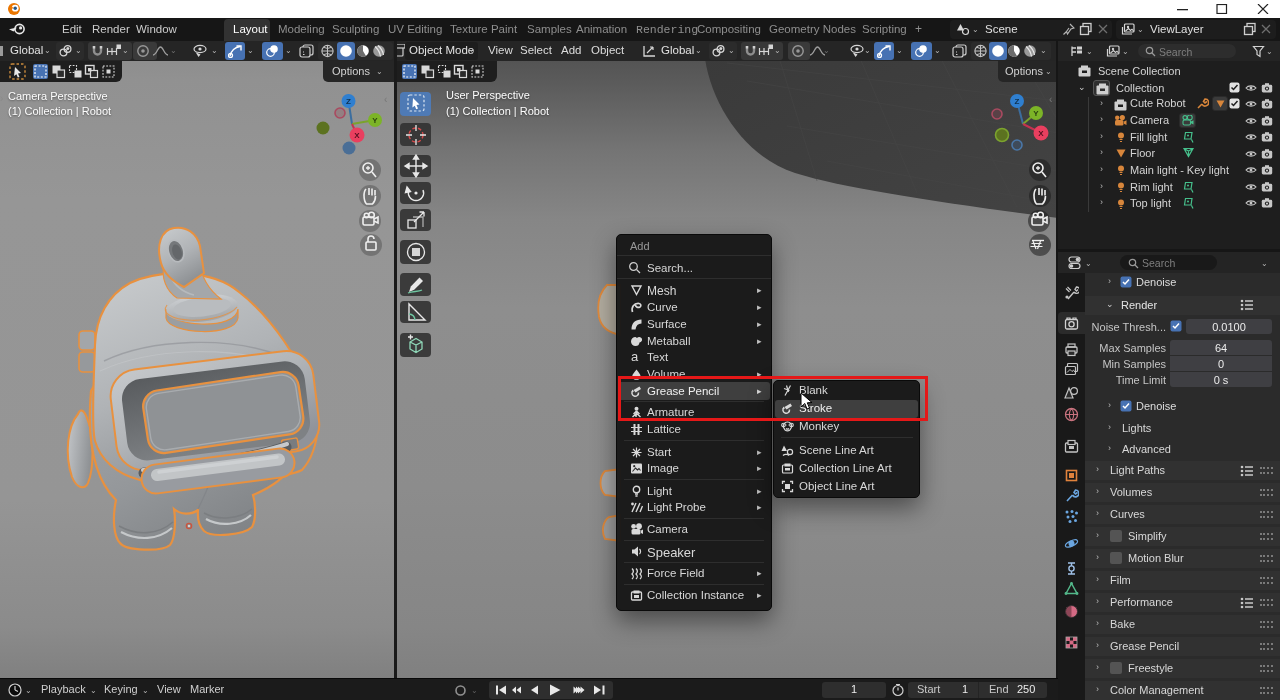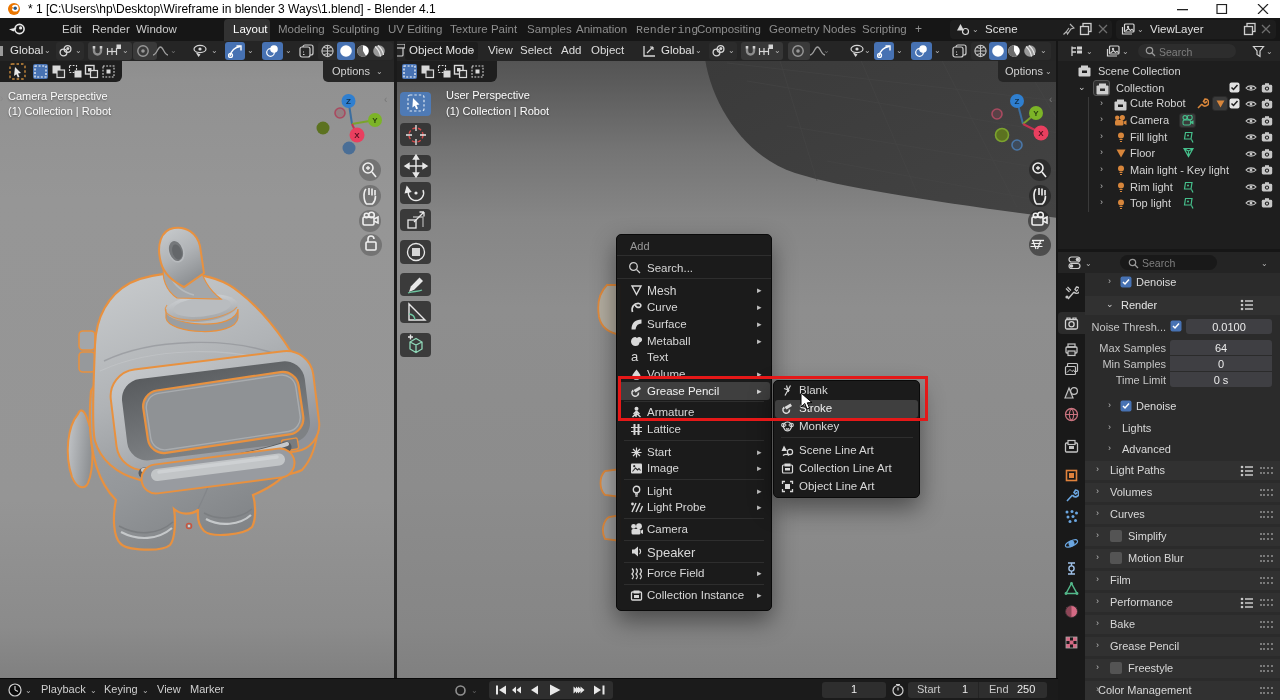--- a/index.html
+++ b/index.html
@@ -12,21 +12,20 @@
 </head>
 <body>
 
 <div class="a" style="left:0;top:0;width:1280px;height:18px;background:#ffffff;">
   <svg style="left:7px;top:2px" width="14" height="14" viewBox="0 0 14 14">
     <circle cx="7" cy="7" r="6" fill="#ea7600"></circle>
     <circle cx="8.2" cy="6.2" r="3.4" fill="#fff"></circle>
     <circle cx="8.2" cy="6.2" r="1.7" fill="#265787"></circle>
     <path d="M1 6 L7 5 L4 8 Z" fill="#ea7600"></path>
   </svg>
-  <div class="t" style="left:28px;top:2px;font-size:12px;color:#000;">* 1 [C:\Users\hp\Desktop\Wireframe in blender 3 Ways\1.blend] - Blender 4.1</div>
   <svg style="left:1176px;top:4px" width="14" height="10" viewBox="0 0 14 10">
       <rect x="1" y="5" width="11" height="1.3" fill="#222"></rect>
     </svg>
   <svg style="left:1216px;top:4px" width="12" height="10" viewBox="0 0 12 10">
       <rect x="1" y="0.5" width="9.5" height="9" fill="none" stroke="#222" stroke-width="1.2"></rect>
     </svg>
   <svg style="left:1257px;top:4px" width="12" height="10" viewBox="0 0 12 10">
       <path d="M1 0 L11 10 M11 0 L1 10" stroke="#222" stroke-width="1.2"></path>
     </svg>
 </div>
@@ -1112,21 +1111,21 @@
   <div class="t" style="left:38px;top:388px;font-size:9px;color:#b9b9b9;">›</div>
   <div class="t" style="left:52px;top:388px;color:#d8d8d8;">Grease Pencil</div>
   <div class="a" style="left:202px;top:391px;width:13px;height:7px;border-top:2px dotted #7a7a7a;border-bottom:2px dotted #7a7a7a;"></div>
   <div class="a" style="left:27px;top:407px;width:195px;height:19px;background:#313131;"></div>
   <div class="t" style="left:38px;top:410px;font-size:9px;color:#b9b9b9;">›</div>
   <div class="a" style="left:52px;top:410px;width:12px;height:12px;background:#545454;border-radius:2px;"></div>
   <div class="t" style="left:70px;top:410px;color:#d8d8d8;">Freestyle</div>
   <div class="a" style="left:202px;top:413px;width:13px;height:7px;border-top:2px dotted #7a7a7a;border-bottom:2px dotted #7a7a7a;"></div>
   <div class="a" style="left:27px;top:429px;width:195px;height:19px;background:#313131;"></div>
   <div class="t" style="left:38px;top:432px;font-size:9px;color:#b9b9b9;">›</div>
-  <div class="t" style="left:40px;top:432px;color:#d8d8d8;">Color Management</div>
+  <div class="t" style="left:52px;top:432px;color:#d8d8d8;">Color Management</div>
   <div class="a" style="left:202px;top:435px;width:13px;height:7px;border-top:2px dotted #7a7a7a;border-bottom:2px dotted #7a7a7a;"></div>
 </div>
 
 <div class="a" id="bottombar" style="left:0;top:678px;width:1058px;height:22px;background:#1b1b1b;border-top:1px solid #090909;font-size:11px;">
   <svg style="left:8px;top:4px" width="14" height="14" viewBox="0 0 14 14">
     <circle cx="7" cy="7" r="6" fill="#0c0c0c" stroke="#cfcfcf" stroke-width="1.2"></circle>
     <path d="M7 7 L7 3 M7 7 L10 8.5" stroke="#cfcfcf" stroke-width="1.2"></path>
   </svg>
   <div class="t" style="left:25px;top:7px;font-size:8px;color:#b5b5b5;">⌄</div>
   <div class="t" style="left:41px;top:4px;color:#cfcfcf;">Playback</div>

